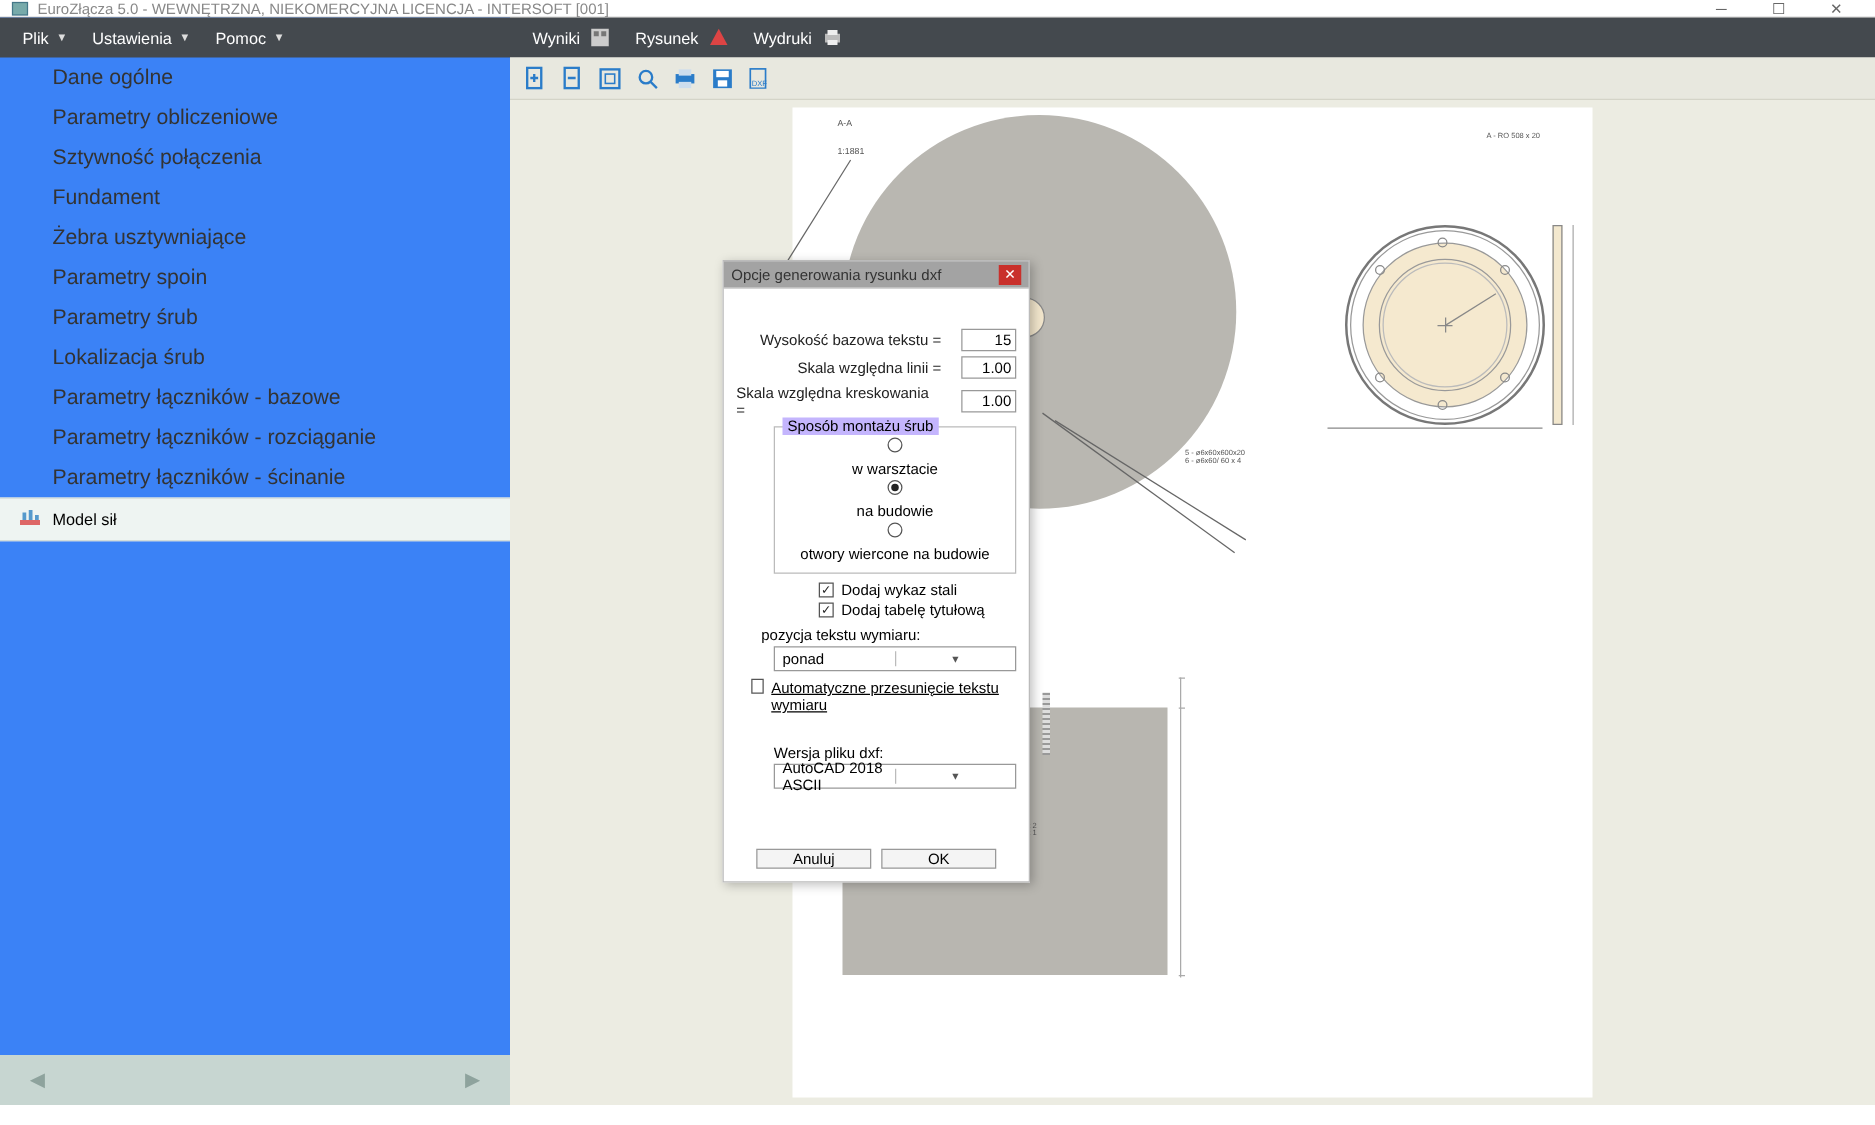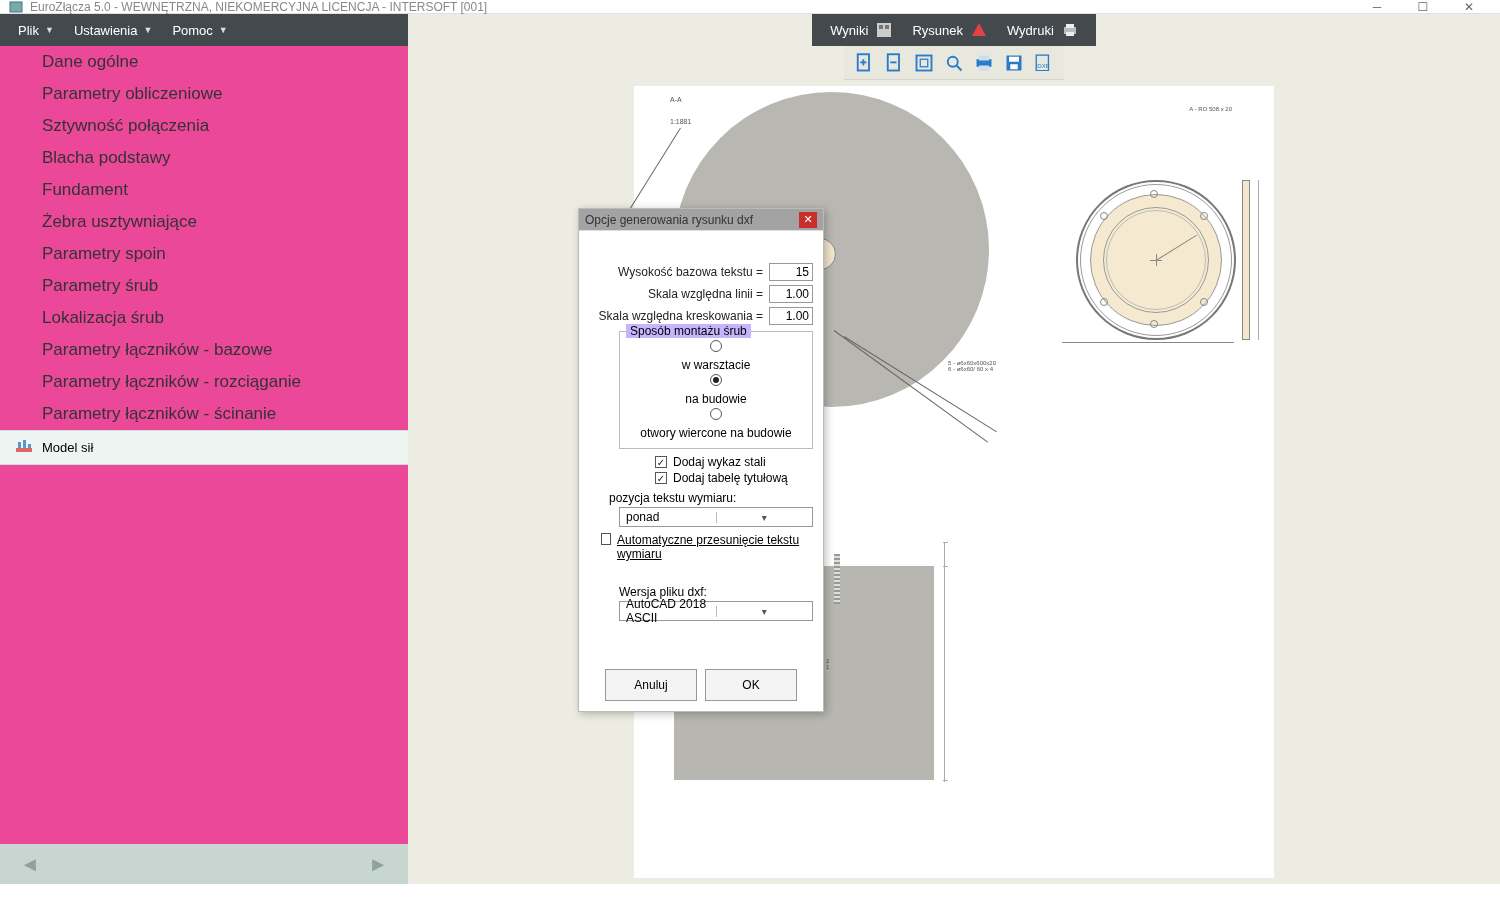--- a/index.html
+++ b/index.html
@@ -6,35 +6,35 @@
 body { width: 1500px; height: 900px; background: #fff; overflow: hidden; }
 
 .titlebar { height: 14px; background: #fff; display: flex; align-items: center; padding: 0 8px; border-bottom: 1px solid #e0e0e0; }
 .titlebar .icon { width: 16px; height: 16px; margin-right: 6px; }
 .titlebar .title { font-size: 12px; color: #888; flex: 1; }
 .titlebar .winbtns { display: flex; gap: 0; }
 .titlebar .winbtn { width: 46px; height: 28px; display: flex; align-items: center; justify-content: center; color: #666; font-size: 12px; }
 
 .body-row { display: flex; height: 870px; }
 
-.sidebar { width: 408px; background: #ec4899; display: flex; flex-direction: column; }
+.sidebar { width: 408px; background: #3b82f6; display: flex; flex-direction: column; }
 .menubar { height: 32px; background: #44494e; display: flex; align-items: center; padding: 0 10px; gap: 4px; }
 .menubar .mitem { color: #fff; font-size: 13px; padding: 0 8px; display: flex; align-items: center; gap: 6px; height: 32px; }
 .menubar .mdrop { color: #ddd; font-size: 9px; }
 
 .tree { flex: 1; overflow: auto; }
 .tree-header { display: flex; align-items: center; gap: 10px; padding: 8px 16px; font-size: 13px; color: #222; background: #dce7e4; border-bottom: 1px solid #c9d6d2; }
 .tree-header .hicon { width: 14px; height: 14px; }
 .tree-item { padding: 6px 28px 6px 42px; font-size: 17px; color: #333; }
 .tree-sec { display: flex; align-items: center; gap: 10px; padding: 8px 16px; font-size: 13px; background: #eef4f2; border-top: 1px solid #d2dcd9; border-bottom: 1px solid #d2dcd9; }
 
 .nav-arrows { height: 40px; background: #c7d6d1; display: flex; align-items: center; justify-content: space-between; padding: 0 20px; }
 .nav-arrow { color: #8ea39d; font-size: 20px; }
 
-.main { flex: 1; display: flex; flex-direction: column; background: #ecece2; align-items: center; }
+.main { flex: 1; display: flex; flex-direction: column; background: #ecece2; }
 .toolbar { height: 32px; background: #44494e; display: flex; align-items: center; padding: 0 10px; gap: 4px; }
 .toolbar .titem { color: #fff; font-size: 13px; padding: 0 8px; display: flex; align-items: center; gap: 8px; height: 32px; }
 .toolbar .ticon { width: 16px; height: 16px; }
 
 .subtool { height: 36px; background: #e8e8df; border-bottom: 1px solid #d4d4c8; display: flex; align-items: center; padding: 0 10px; gap: 10px; }
 .subtool .sbtn { width: 20px; height: 20px; display: flex; align-items: center; justify-content: center; }
 
 .canvas { flex: 1; background: #ecece2; display: flex; justify-content: center; align-items: flex-start; padding: 6px 0; position: relative; }
 .paper { width: 640px; height: 792px; background: #fff; position: relative; }
 
@@ -72,37 +72,37 @@
 .blocklab { position: absolute; left: 138px; top: 566px; font-size: 6px; color: #555; }
 .dim-bv { position: absolute; left: 310px; top: 456px; width: 10px; height: 240px; border-left: 1px solid #aaa; }
 .dim-bv .t { position:absolute; left:-2px; width:5px; height:1px; background:#aaa; }
 
 
 .dialog { position: absolute; left: 578px; top: 208px; width: 246px; background: #fff; border: 1px solid #bbb; box-shadow: 2px 2px 8px rgba(0,0,0,0.25); font-size: 12px; }
 .dlg-title { height: 22px; display: flex; align-items: center; padding: 0 6px; border-bottom: 1px solid #ddd; background: #a3a3a3; }
 .dlg-title span { flex: 1; font-size: 12px; color: #333; }
 .dlg-close { width: 18px; height: 16px; background: #c9302c; color: #fff; display: flex; align-items: center; justify-content: center; font-size: 11px; }
 .dlg-body { padding: 12px 10px 8px 10px; }
-.frow { display: flex; align-items: center; justify-content: flex-end; gap: 6px; margin-bottom: 4px; }
+.frow { display: flex; align-items: center; justify-content: flex-end; gap: 16px; margin-bottom: 4px; }
 .frow label { font-size: 12px; color: #222; }
 .frow input[type=text] { width: 44px; height: 18px; border: 1px solid #999; font-size: 12px; text-align: right; padding: 0 3px; }
 .fieldset { border: 1px solid #bbb; margin: 6px 0 6px 30px; padding: 6px 8px; position: relative; }
 .fieldset .legend { position: absolute; top: -8px; left: 6px; background: #c4b5fd; padding: 0 4px; font-size: 12px; }
 .radio-row { display: flex; align-items: center; gap: 6px; font-size: 12px; margin: 2px 0; flex-direction: column; }
 .radio { width: 12px; height: 12px; border: 1px solid #555; border-radius: 50%; display: inline-flex; align-items: center; justify-content: center; }
 .radio.checked::after { content:""; width: 6px; height: 6px; background: #222; border-radius: 50%; }
 .chk-row { display: flex; align-items: center; gap: 6px; font-size: 12px; margin: 2px 0 2px 66px; }
 .chk { width: 12px; height: 12px; border: 1px solid #555; display: inline-flex; align-items: center; justify-content: center; font-size: 10px; color: #222; }
 .sec-lab { font-size: 12px; margin: 6px 0 2px 20px; }
 .sel { display: flex; align-items: center; border: 1px solid #999; height: 20px; margin: 0 0 0 30px; }
 .sel span { flex: 1; padding: 0 6px; font-size: 12px; }
 .sel .dd { width: 18px; text-align: center; border-left: 1px solid #bbb; font-size: 10px; color: #555; }
 .chk-row2 { display: flex; gap: 6px; font-size: 12px; margin: 6px 12px; text-decoration: underline; }
 .dlg-foot { display: flex; justify-content: center; gap: 8px; padding: 10px; }
-.dlg-foot button { width: 92px; height: 32px; border: 1px solid #999; background: #f4f4f4; font-size: 12px; }
+.dlg-foot button { width: 92px; height: 16px; border: 1px solid #999; background: #f4f4f4; font-size: 12px; }
 </style>
 </head>
 <body>
 
 <div class="titlebar">
   <span class="icon">
     <svg viewBox="0 0 16 16">
         <rect x="2" y="3" width="12" height="10" fill="#7aa" stroke="#478"></rect>
       </svg>
   </span>
@@ -127,21 +127,20 @@
         </div>
       <div class="mitem">
           <span>Pomoc</span>
           <span class="mdrop">▼</span>
         </div>
     </div>
     <div class="tree">
       <div class="tree-item">Dane ogólne</div>
       <div class="tree-item">Parametry obliczeniowe</div>
       <div class="tree-item">Sztywność połączenia</div>
-      <div class="tree-item">Blacha podstawy</div>
       <div class="tree-item">Fundament</div>
       <div class="tree-item">Żebra usztywniające</div>
       <div class="tree-item">Parametry spoin</div>
       <div class="tree-item">Parametry śrub</div>
       <div class="tree-item">Lokalizacja śrub</div>
       <div class="tree-item">Parametry łączników - bazowe</div>
       <div class="tree-item">Parametry łączników - rozciąganie</div>
       <div class="tree-item">Parametry łączników - ścinanie</div>
       <div class="tree-sec">
         <span><svg width="16" height="14" viewBox="0 0 16 14">

